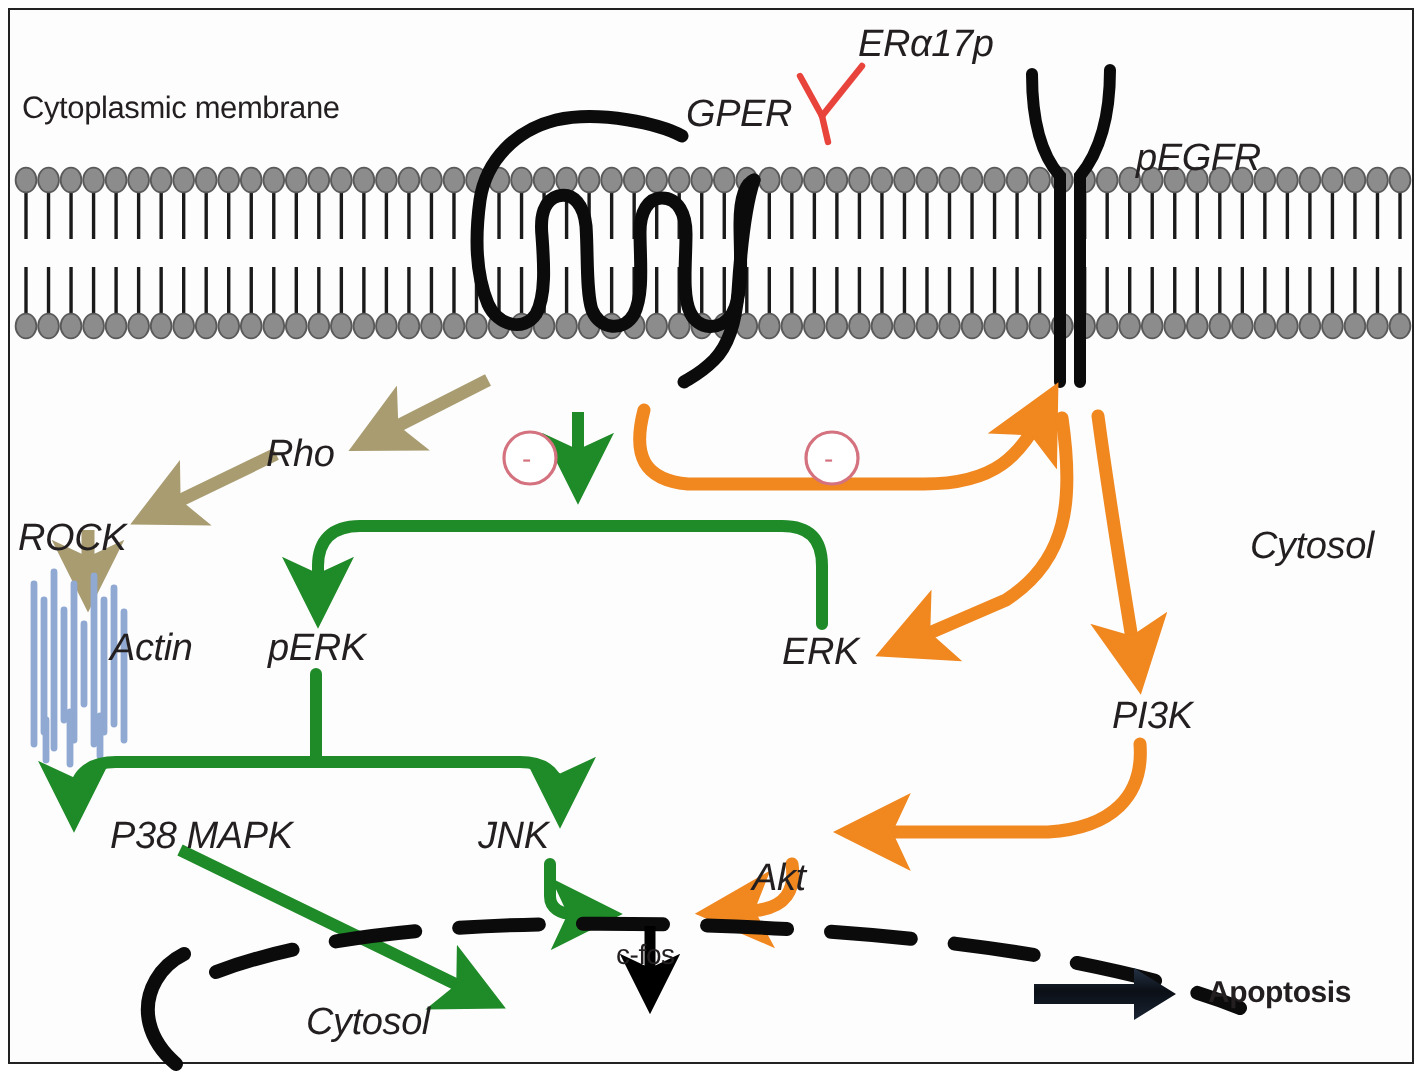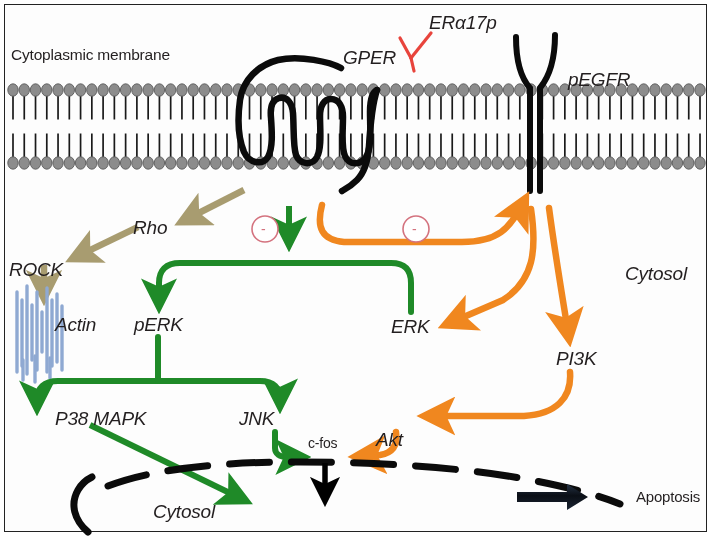--- a/index.html
+++ b/index.html
@@ -36,21 +36,21 @@
     position: absolute;
     font-family: "Liberation Sans", sans-serif;
     color: #231f20;
     white-space: nowrap;
     line-height: 1;
     letter-spacing: -0.2px;
   }
   .lbl-membrane { font-size: 15.5px; }
   .lbl-node     { font-size: 19px; font-style: italic; }
   .lbl-small    { font-size: 14px; }
-  .lbl-bold     { font-size: 15px; font-weight: normal; margin-left: 32px; }
+  .lbl-bold     { font-size: 15px; font-weight: bold; }
 </style>
 </head>
 <body>
 
 <div id="canvas">
 
   <div id="figure-frame"></div>
 
   <svg class="diagram" viewBox="0 0 712 537">
     <defs>
@@ -448,21 +448,21 @@
   <div class="lbl lbl-node" style="left:391px; top:317px;">ERK</div>
 
   <div class="lbl lbl-node" style="left:556px; top:349px;text-align:right;">PI3K</div>
 
   <div class="lbl lbl-node" style="left:27px; top:409px;margin-left:28px;">P38 MAPK</div>
 
   <div class="lbl lbl-node" style="left:239px; top:409px;">JNK</div>
 
   <div class="lbl lbl-node" style="left:376px; top:409px;margin-top:21px;">Akt</div>
 
-  <div class="lbl lbl-small" style="left:308px; top:436px;">c-fos</div>
+  <div class="lbl lbl-small" style="left:308px; top:470px;">c-fos</div>
 
   <div class="lbl lbl-node" style="left:153px; top:502px;">Cytosol</div>
 
   <div class="lbl lbl-bold" style="left:604px; top:489px;">Apoptosis</div>
 
   <div class="lbl" style="left:261px; top:222px; font-size:14px; color:#D4737F;">-</div>
 
   <div class="lbl" style="left:412px; top:222px; font-size:14px; color:#D4737F;">-</div>
 
 </div>

